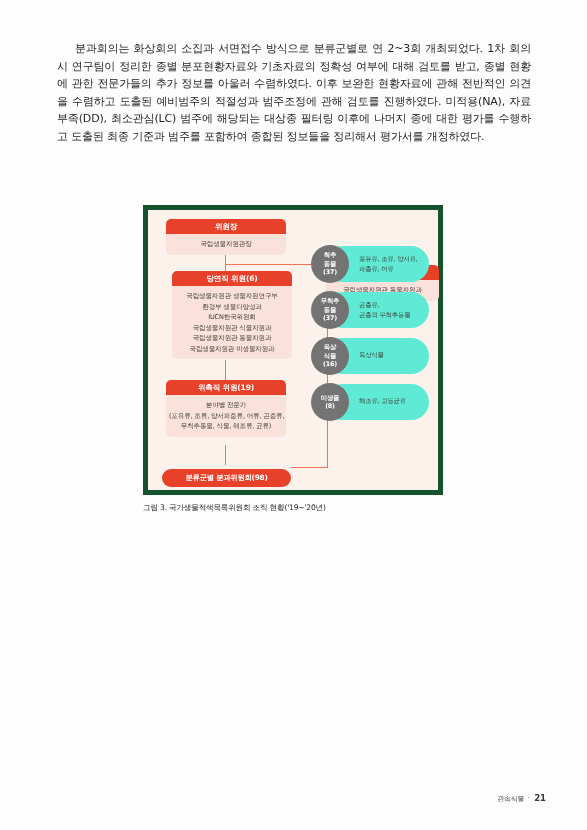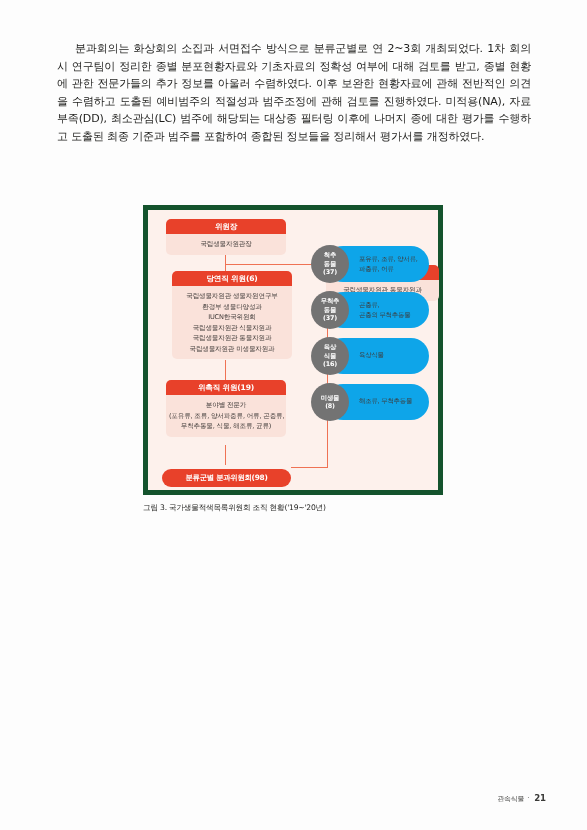--- a/index.html
+++ b/index.html
@@ -120,21 +120,21 @@
   #cat-invertebrate { top: 82px; }
   #cat-plant        { top: 128px; }
   #cat-microbe      { top: 174px; }
 
   .cat .panel {
     position: absolute;
     left: 14px;
     top: 0;
     right: 15px;
     height: 36px;
-    background: #0ea5e9;
+    background: #5eead4;
     border-radius: 18px;
     box-sizing: border-box;
   }
   .cat .panel .txt {
     position: absolute;
     left: 34px;
     right: 5px;
     top: 50%;
     transform: translateY(-50%);
     font-size: 6.4px;
@@ -290,21 +290,21 @@
         <div class="circle">
           <span class="ln">육상</span>
           <span class="ln">식물</span>
           <span class="ln">(16)</span>
         </div>
       </div>
 
       <div class="cat" id="cat-microbe">
         <div class="panel">
           <div class="txt">
-            <span class="ln">해조류, 무척추동물</span>
+            <span class="ln">해조류, 고등균류</span>
           </div>
         </div>
         <div class="circle">
           <span class="ln">미생물</span>
           <span class="ln">(8)</span>
         </div>
       </div>
 
     </div>
 

